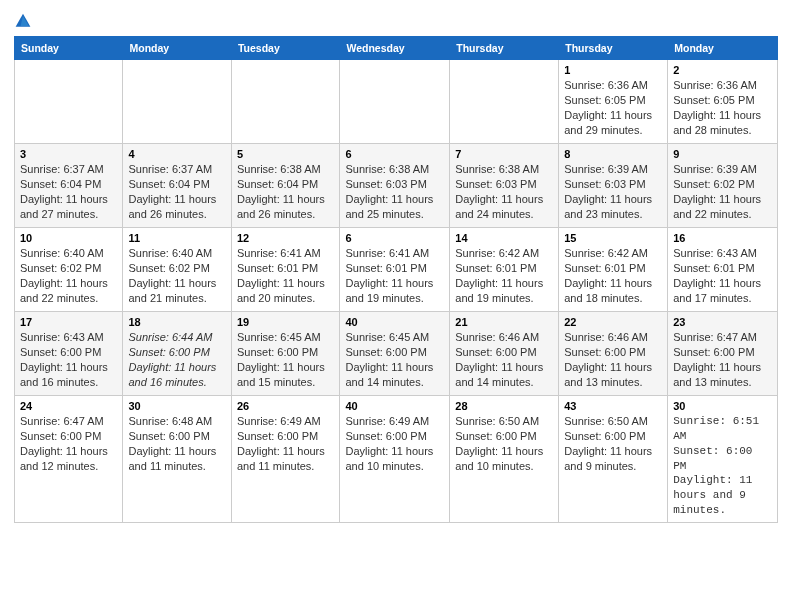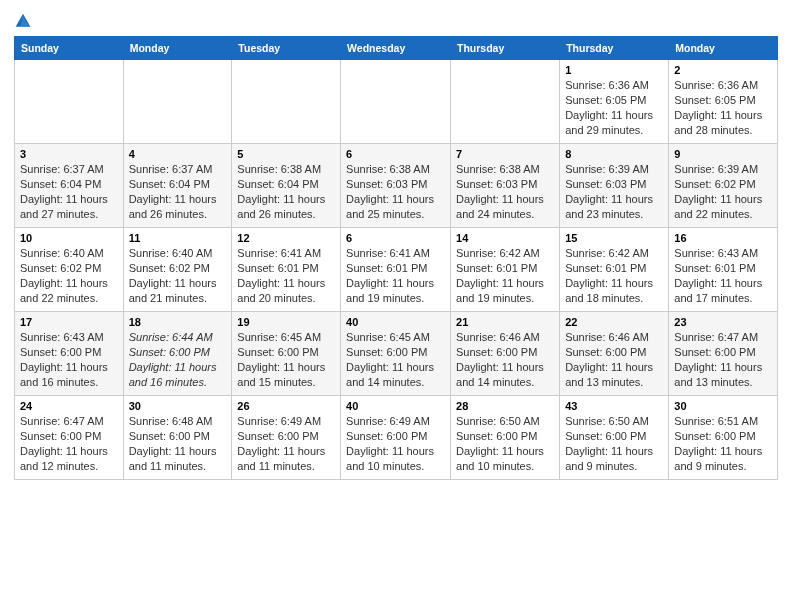--- a/index.html
+++ b/index.html
@@ -306,20 +306,20 @@
 Daylight: 11 hours and 10 minutes.</div>
           </td>
           <td>
             <span class="day-num">43</span>
             <div class="day-info" style="white-space: pre-line;">Sunrise: 6:50 AM
 Sunset: 6:00 PM
 Daylight: 11 hours and 9 minutes.</div>
           </td>
           <td>
             <span class="day-num">30</span>
-            <div class="day-info" style="white-space: pre-line;">Sunrise: 6:51 AM
+            <div class="day-info" style="white-space: pre-line; font-family: Liberation Mono, monospace;">Sunrise: 6:51 AM
 Sunset: 6:00 PM
 Daylight: 11 hours and 9 minutes.</div>
           </td>
         </tr>
       </tbody>
   </table>
 </div>
 
 </body></html>

